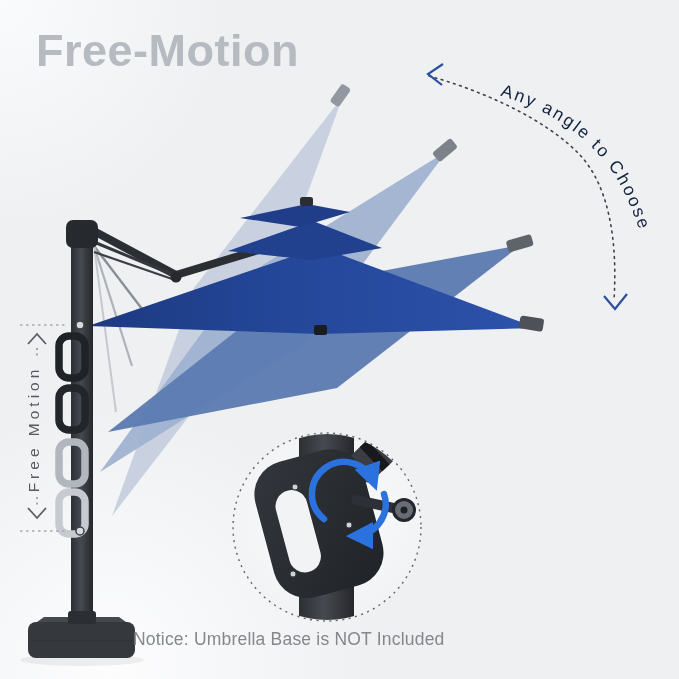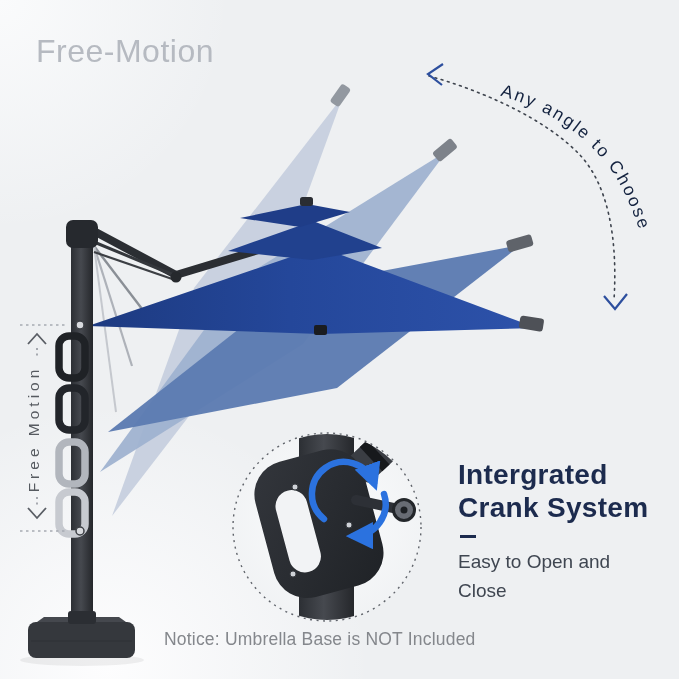--- a/index.html
+++ b/index.html
@@ -7,31 +7,31 @@
   .stage{
     position:relative;width:679px;height:679px;overflow:hidden;
     background:
       radial-gradient(circle at 16% 98%, #fdfdfe 0%, rgba(253,253,254,0) 30%),
       radial-gradient(circle at 0% 0%, #fafbfc 0%, rgba(250,251,252,0) 24%),
       #eef0f2;
   }
   .stage svg{position:absolute;left:0;top:0;}
   .headline{
     position:absolute;left:36px;top:24px;
-    font-size:32px;line-height:54px;font-weight:400;
+    font-size:45px;line-height:54px;font-weight:700;
     color:#b6bac1;letter-spacing:.5px;
   }
   .crank-block{position:absolute;left:458px;top:458px;width:210px;}
   .crank-heading{
     font-size:28px;line-height:33px;font-weight:700;color:#1c2b4e;letter-spacing:.3px;
   }
   .crank-divider{width:16px;height:3px;background:#1c2b4e;margin:11px 0 9px 2px;}
   .crank-desc{font-size:19px;line-height:29px;color:#3f4651;width:180px;}
   .notice{
-    position:absolute;left:164px;top:629px;
+    position:absolute;left:133px;top:629px;
     font-size:17.5px;color:#84878c;letter-spacing:.2px;
   }
   .arc-text{font-size:17.5px;font-weight:500;letter-spacing:2.2px;fill:#13223f;}
   .free-motion-text{font-size:15.5px;letter-spacing:4px;fill:#565a60;}
 </style>
 </head>
 <body>
 
 <div class="stage">
 
@@ -157,24 +157,16 @@
         </g>
       </g>
       <circle cx="327" cy="527" r="94" fill="none" stroke="#60646b" stroke-width="1.4" stroke-dasharray="2 4.5"></circle>
     </g>
   </svg>
 
   <div class="headline">
     <div>Free-Motion</div>
   </div>
 
-  <div class="crank-block">
-    <div class="crank-heading">
-      <div>Intergrated</div>
-      <div>Crank System</div>
-    </div>
-    <div class="crank-divider"></div>
-    <div class="crank-desc">Easy to Open and Close</div>
-  </div>
 
   <div class="notice">Notice: Umbrella Base is NOT Included</div>
 
 </div>
 
 </body></html>

